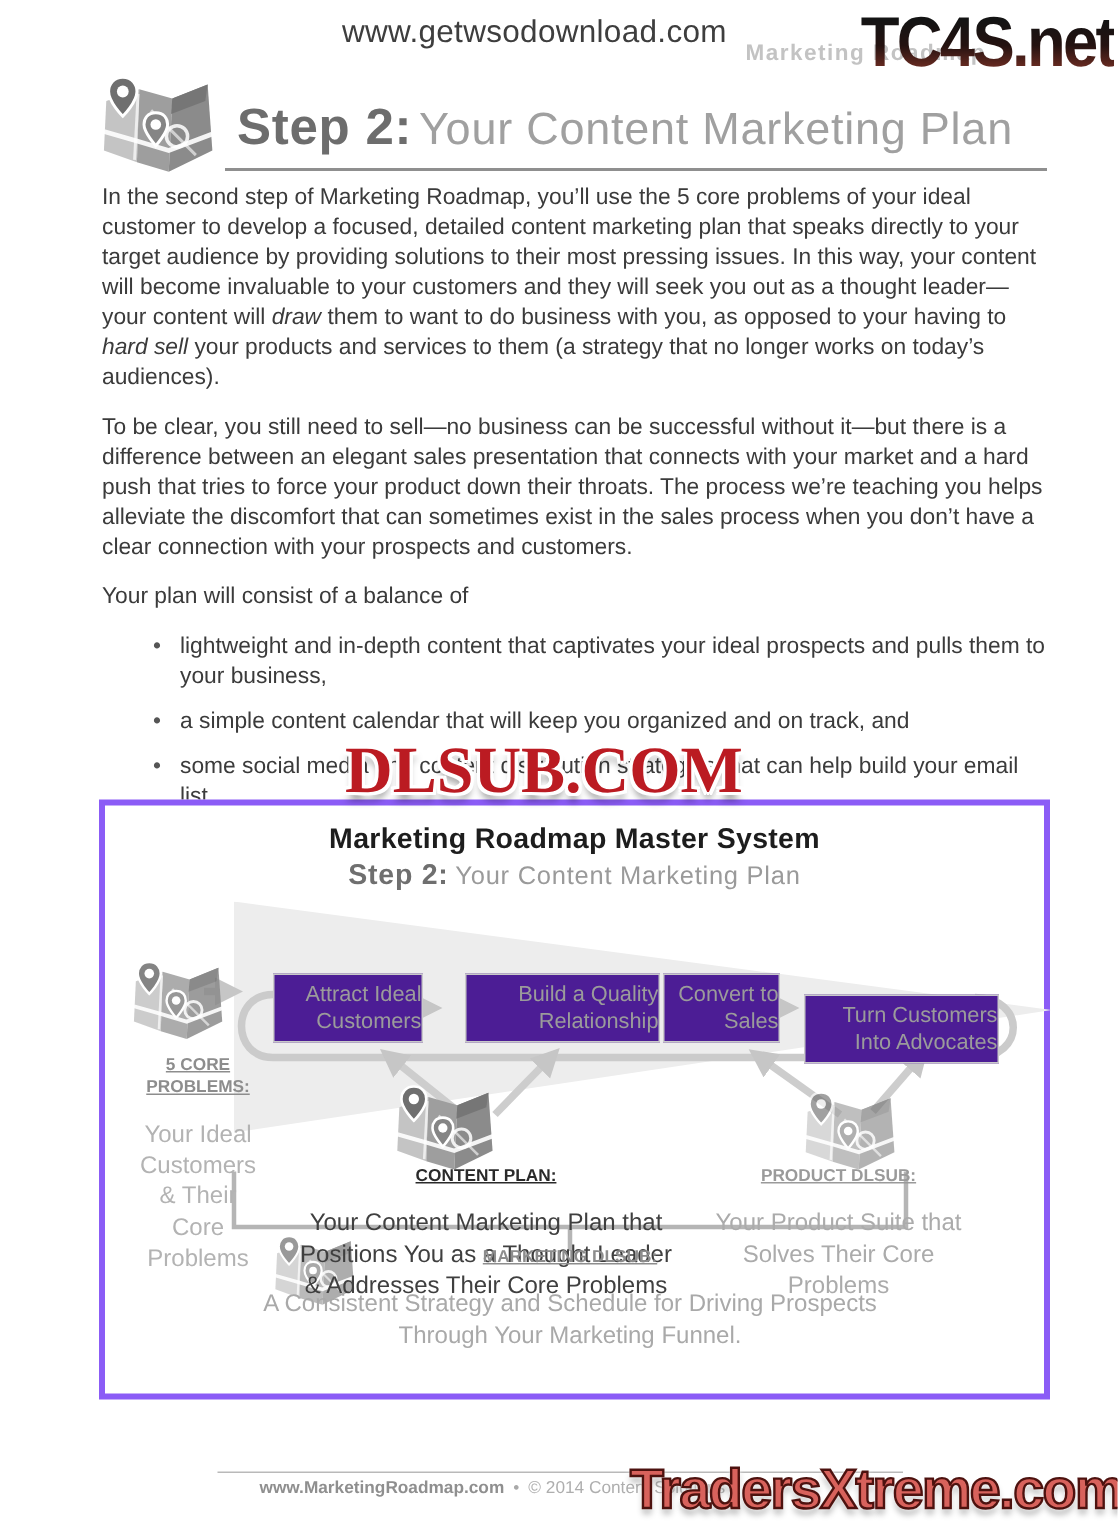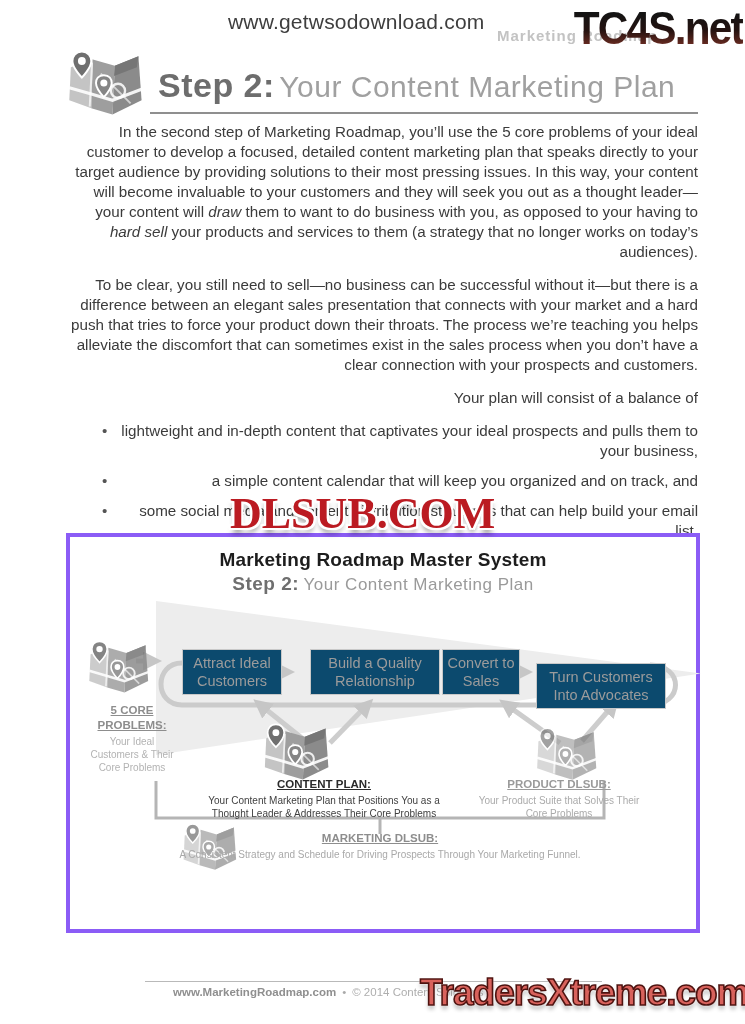--- a/index.html
+++ b/index.html
@@ -22,21 +22,21 @@
   
   .title-icon { position:absolute; left:64px; top:50px; width:86px; height:66px; z-index:2; }
   .page-title { position:absolute; left:158px; top:66px; white-space:nowrap; z-index:2; }
   .step-label { font-size:34px; font-weight:800; color:#6d6d6d; letter-spacing:.5px; }
   .step-rest  { font-size:30px; font-weight:400; color:#a0a0a0; letter-spacing:.5px; }
   .title-rule { position:absolute; left:150px; top:112px; width:548px; height:2px;
     background:#8f8f8f; }
 
   
   .body-copy { position:absolute; left:68px; top:122px; width:630px;
-    font-size:15.2px; line-height:20px; color:#3b3b3b;text-align:right; }
+    font-size:15.2px; line-height:20px; color:#3b3b3b; }
   .body-copy p { margin:0 0 13px 0; }
   .body-copy em { font-style:italic; }
   .body-copy ul { margin:2px 0 15px 0; padding-left:36px; list-style:none; }
   .body-copy li { margin-bottom:10px; position:relative; padding-left:16px; }
   .body-copy li::before { content:"•"; position:absolute; left:-2px; top:0; color:#555; }
 
   
   .dlsub { position:absolute; left:230px; top:488px; z-index:6;
     font-family:"Liberation Serif", serif; font-weight:700; font-size:44px;
     color:#bb1b22; letter-spacing:0px;
@@ -47,27 +47,27 @@
   .diagram { position:absolute; left:66px; top:533px; width:634px; height:400px;
     background:#fff; border:4px solid #8b5cf6; z-index:2; }
   .diag-title { position:absolute; left:0; top:12px; width:100%; text-align:center;
     font-size:19px; font-weight:bold; color:#1d1d1d; letter-spacing:.2px; }
   .diag-sub { position:absolute; left:0; top:36px; width:100%; text-align:center; white-space:nowrap; }
   .diag-sub .s1 { font-size:19px; font-weight:800; color:#6f6f6f; letter-spacing:.5px; }
   .diag-sub .s2 { font-size:17px; font-weight:400; color:#9a9a9a; letter-spacing:.5px; }
   .wedge { position:absolute; left:86px; top:64px; width:545px; height:154px;
     background:#ededed; clip-path:polygon(0% 0%, 0% 100%, 100% 47%); z-index:1; }
   .diag-svg { position:absolute; left:0; top:0; width:634px; height:347px; z-index:2; }
-  .flowbox { position:absolute; top:112px; height:46px; background:#0c4a6e;
+  .flowbox { position:absolute; top:112px; height:46px; background:#4c1d95;
     border:1px solid #c9c9c9; color:#9b9b9b; font-size:14.5px; line-height:1.25;
-    display:flex; align-items:center; justify-content:center; text-align:center; z-index:3; }
+    display:flex; align-items:center; justify-content:center; text-align:right; z-index:3; }
   .diag-icon { position:absolute; z-index:4; }
   .lbl { position:absolute; text-align:center; z-index:4; }
   .lbl .h { font-size:11.5px; font-weight:bold; line-height:1.3;text-decoration:underline; }
-  .lbl .s { font-size:10px; line-height:1.3; margin-top:2px;text-align:center; }
+  .lbl .s { font-size:16px; line-height:1.3; margin-top:14px;text-align:center; }
   .core-lbl   { left:17px;  top:166px; width:90px; }
   .core-lbl .h { color:#8d8d8d; } .core-lbl .s { color:#b3b3b3; }
   .content-lbl { left:129px; top:240px; width:250px; }
   .content-lbl .h { color:#2a2a2a; } .content-lbl .s { color:#3f3f3f; }
   .product-lbl { left:404px; top:240px; width:170px; }
   .product-lbl .h { color:#9a9a9a; } .product-lbl .s { color:#ababab; }
   .marketing-lbl { left:95px; top:294px; width:430px; }
   .marketing-lbl .h { color:#8d8d8d; } .marketing-lbl .s { color:#a9a9a9; }
 
   

